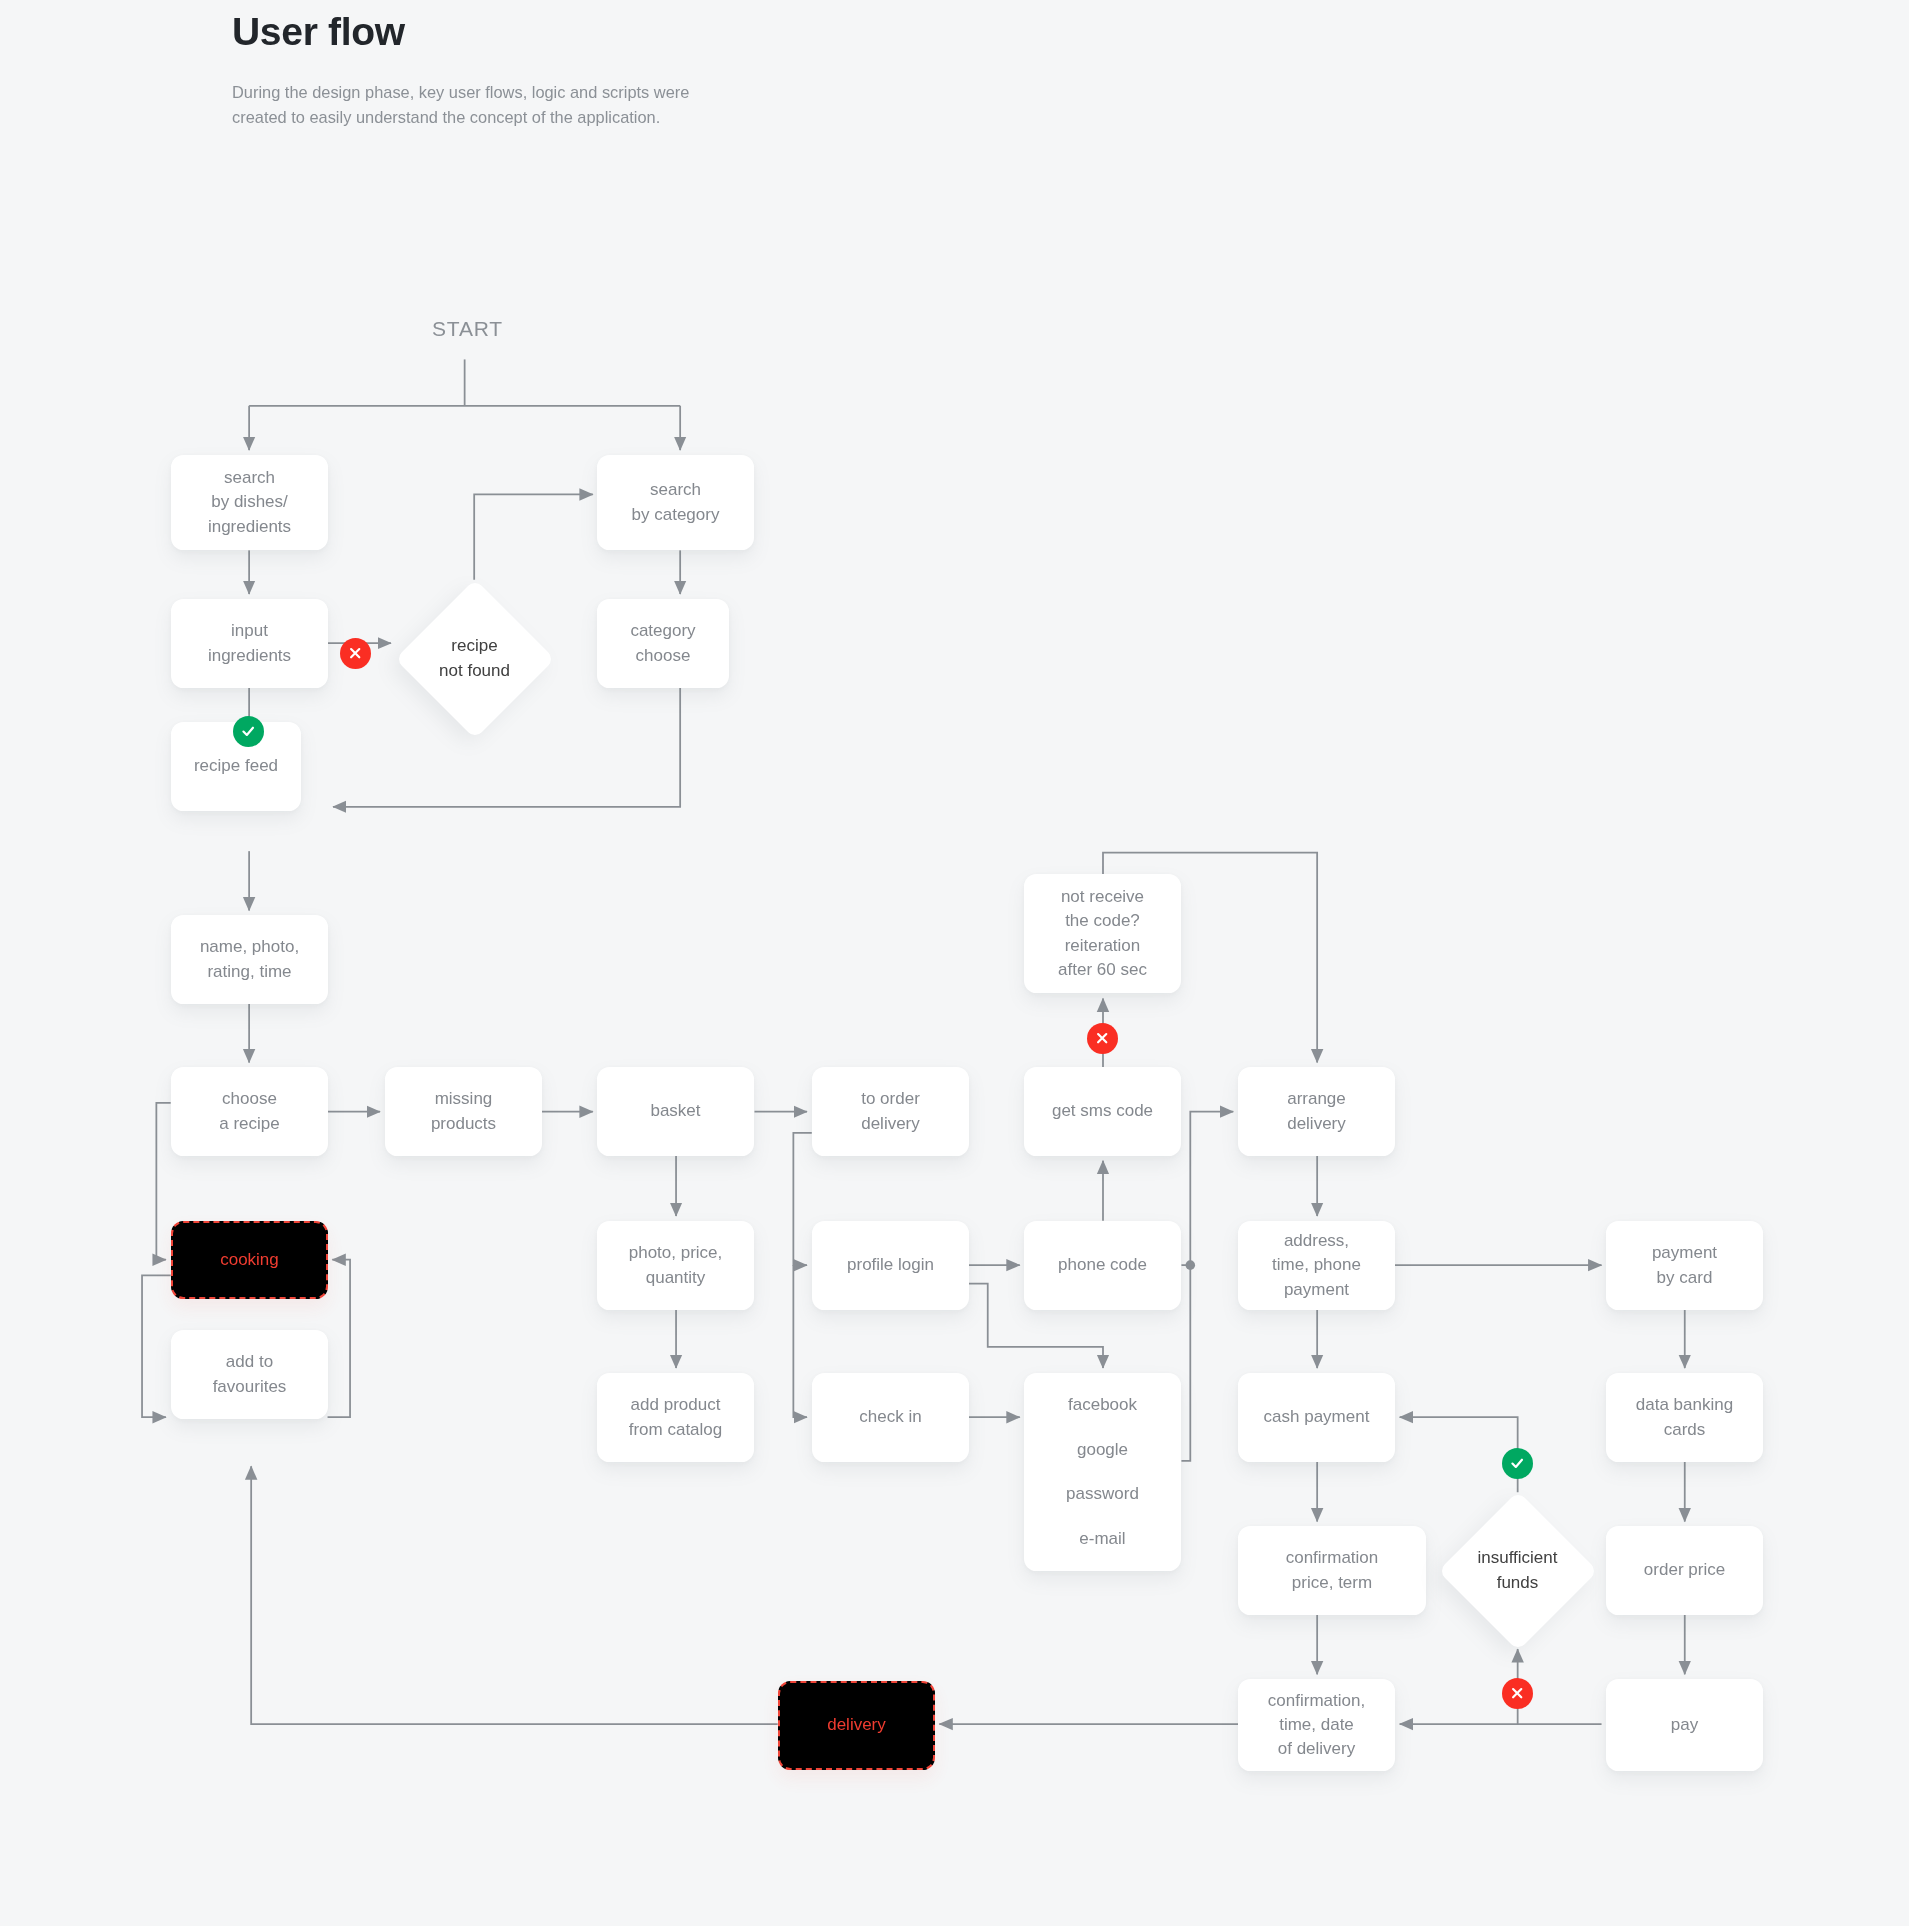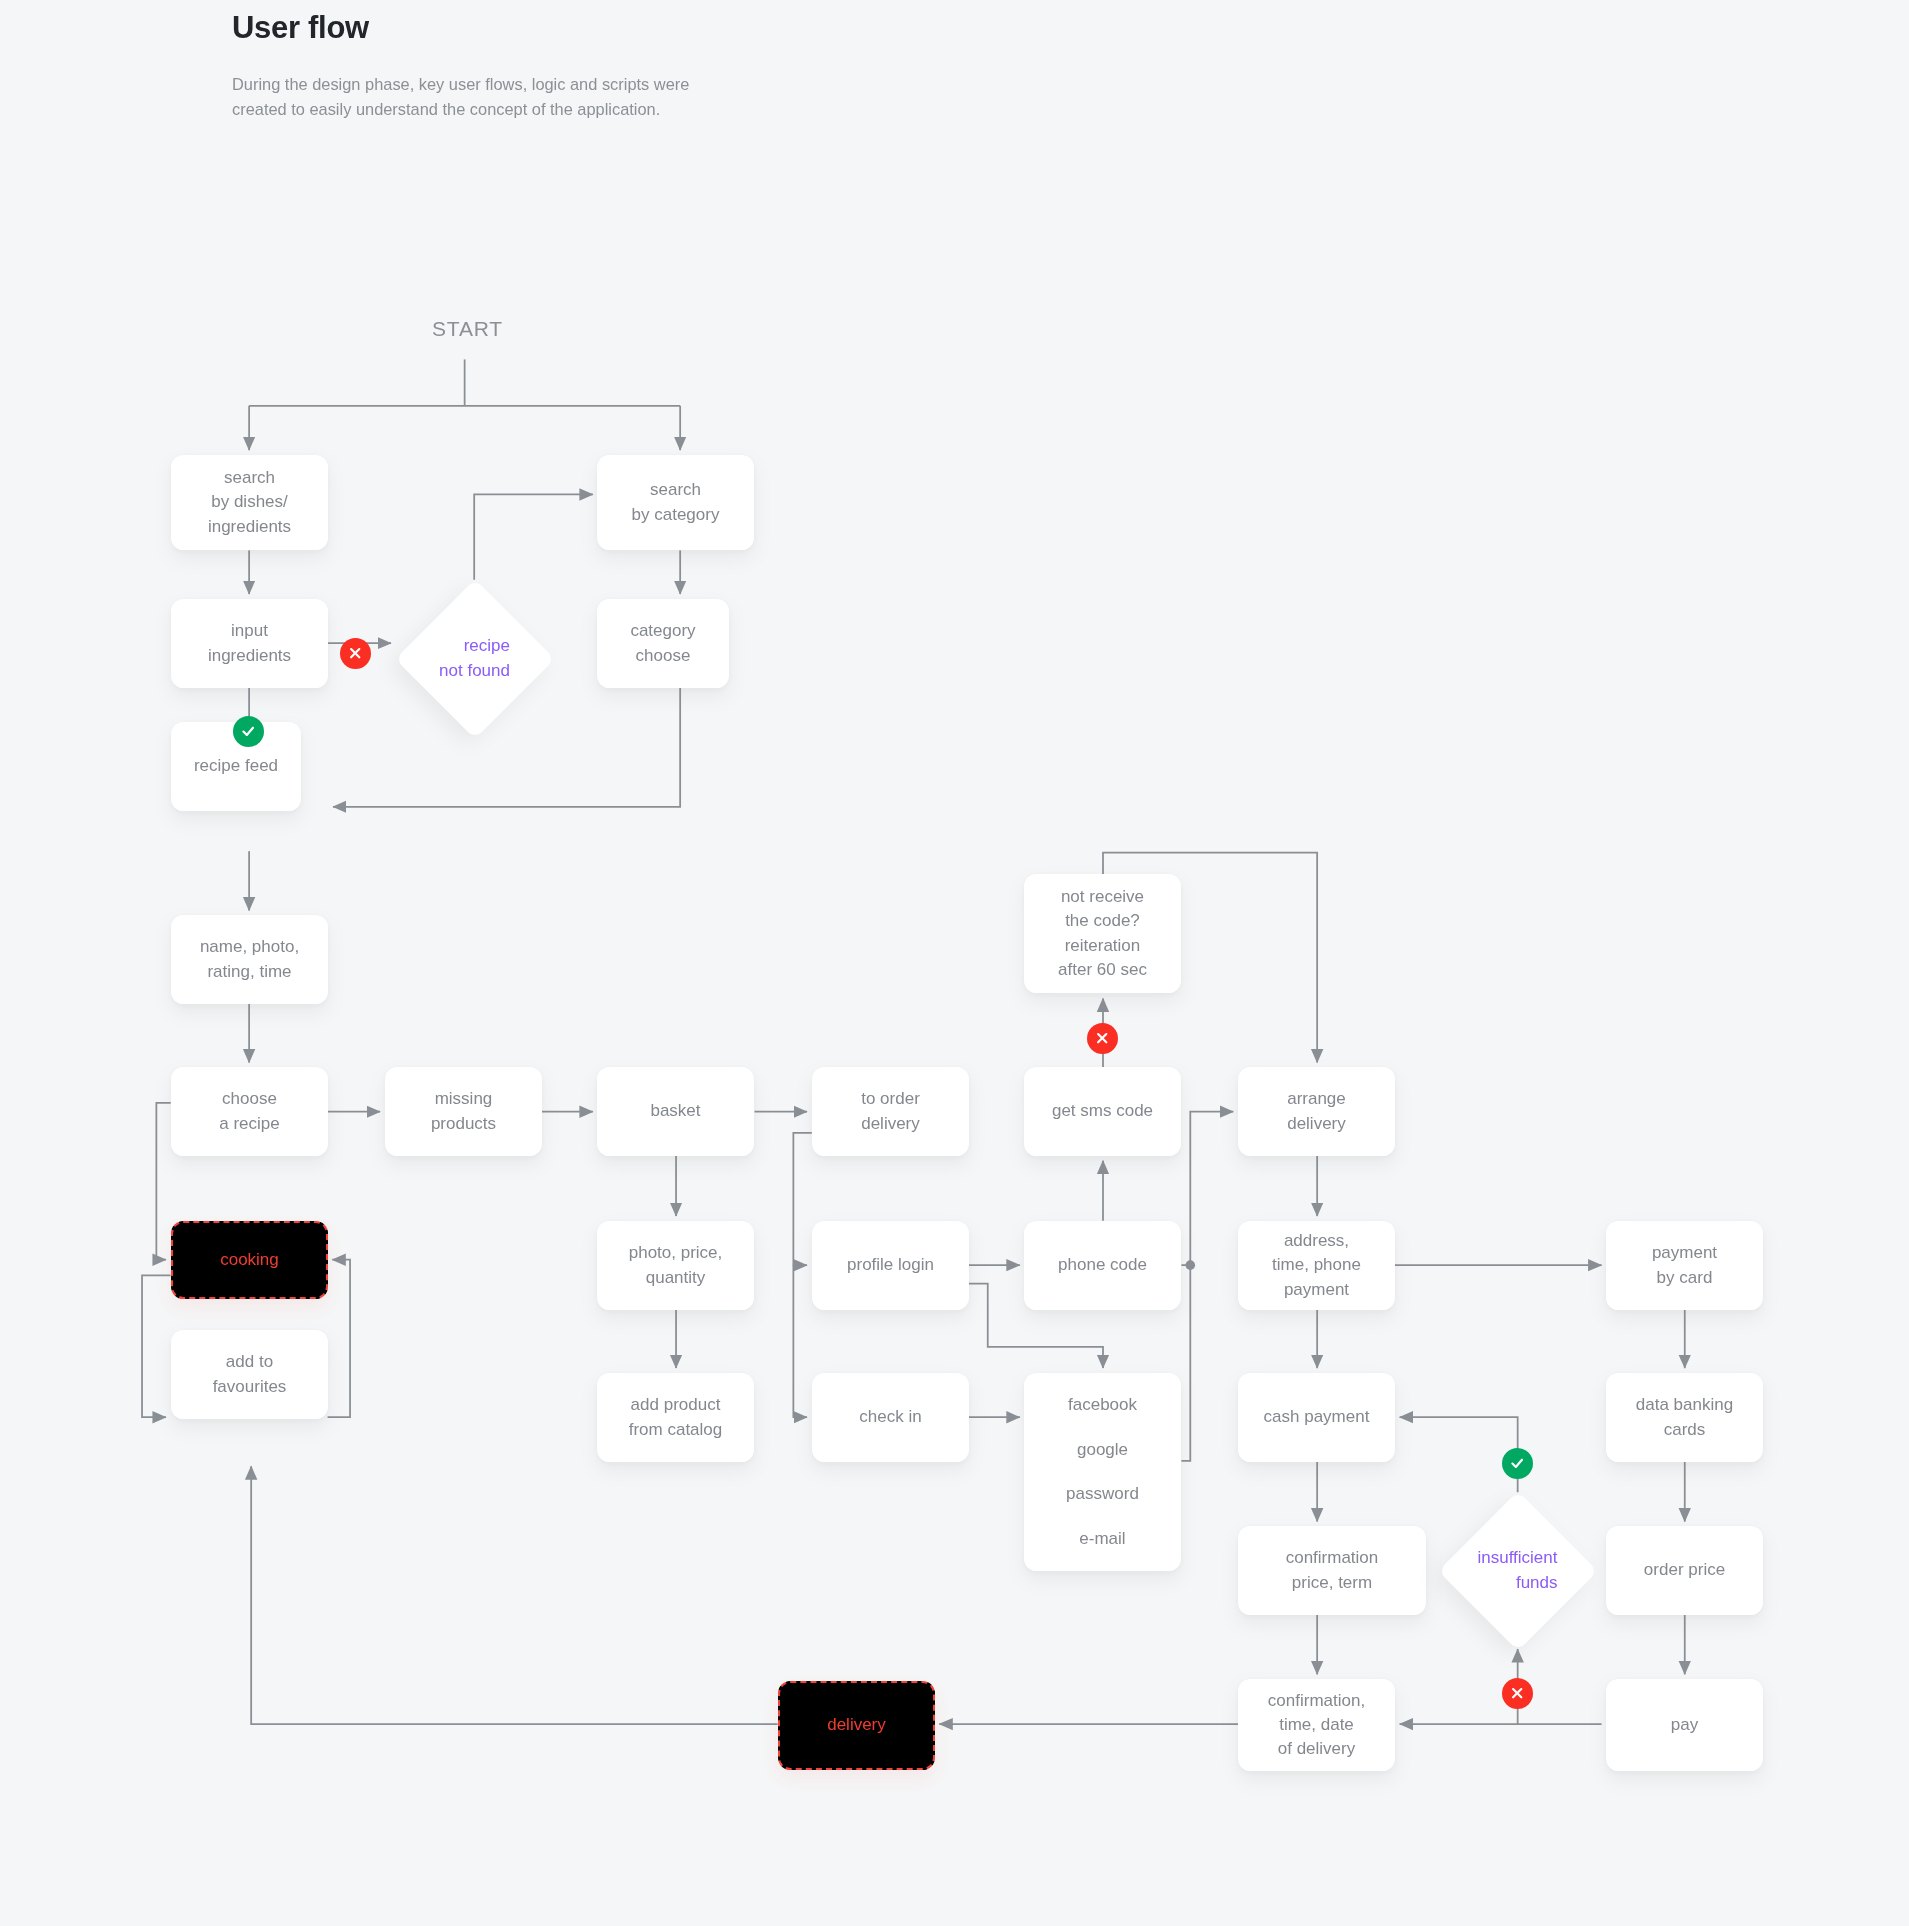--- a/index.html
+++ b/index.html
@@ -8,21 +8,21 @@
     height: 1926px;
     background: #f5f6f7;
     font-family: "Liberation Sans", "DejaVu Sans", sans-serif;
     overflow: hidden;
   }
   #root { position: relative; width: 1910px; height: 1926px; }
 
   
   #header { position: absolute; left: 232px; top: 0px; width: 682px; }
   #page-title {
-    font-size: 31px;
+    font-size: 39px;
     font-weight: bold;
     color: #22262b;
     letter-spacing: -0.3px;
     margin-top: 9.5px;
   }
   #page-subtitle {
     margin-top: 26px;
     font-size: 16.4px;
     line-height: 1.55;
     color: #8b9096;
@@ -72,22 +72,22 @@
     left: 50%; top: 50%;
     width: 72%; height: 72%;
     transform: translate(-50%,-50%) rotate(45deg);
     background: #fff;
     border-radius: 9.5px;
     box-shadow: 0 9.5px 19px rgba(120,128,140,0.11);
   }
   .diamond .dlabel {
     position: relative;
     z-index: 2;
-    text-align: right;
-    color: #8b5cf6;
+    text-align: center;
+    color: #404040;
     font-size: 17px;
     line-height: 1.42;
     white-space: pre-line;
   }
 
   
   .badge {
     position: absolute;
     width: 31px; height: 31px;
     border-radius: 50%;

